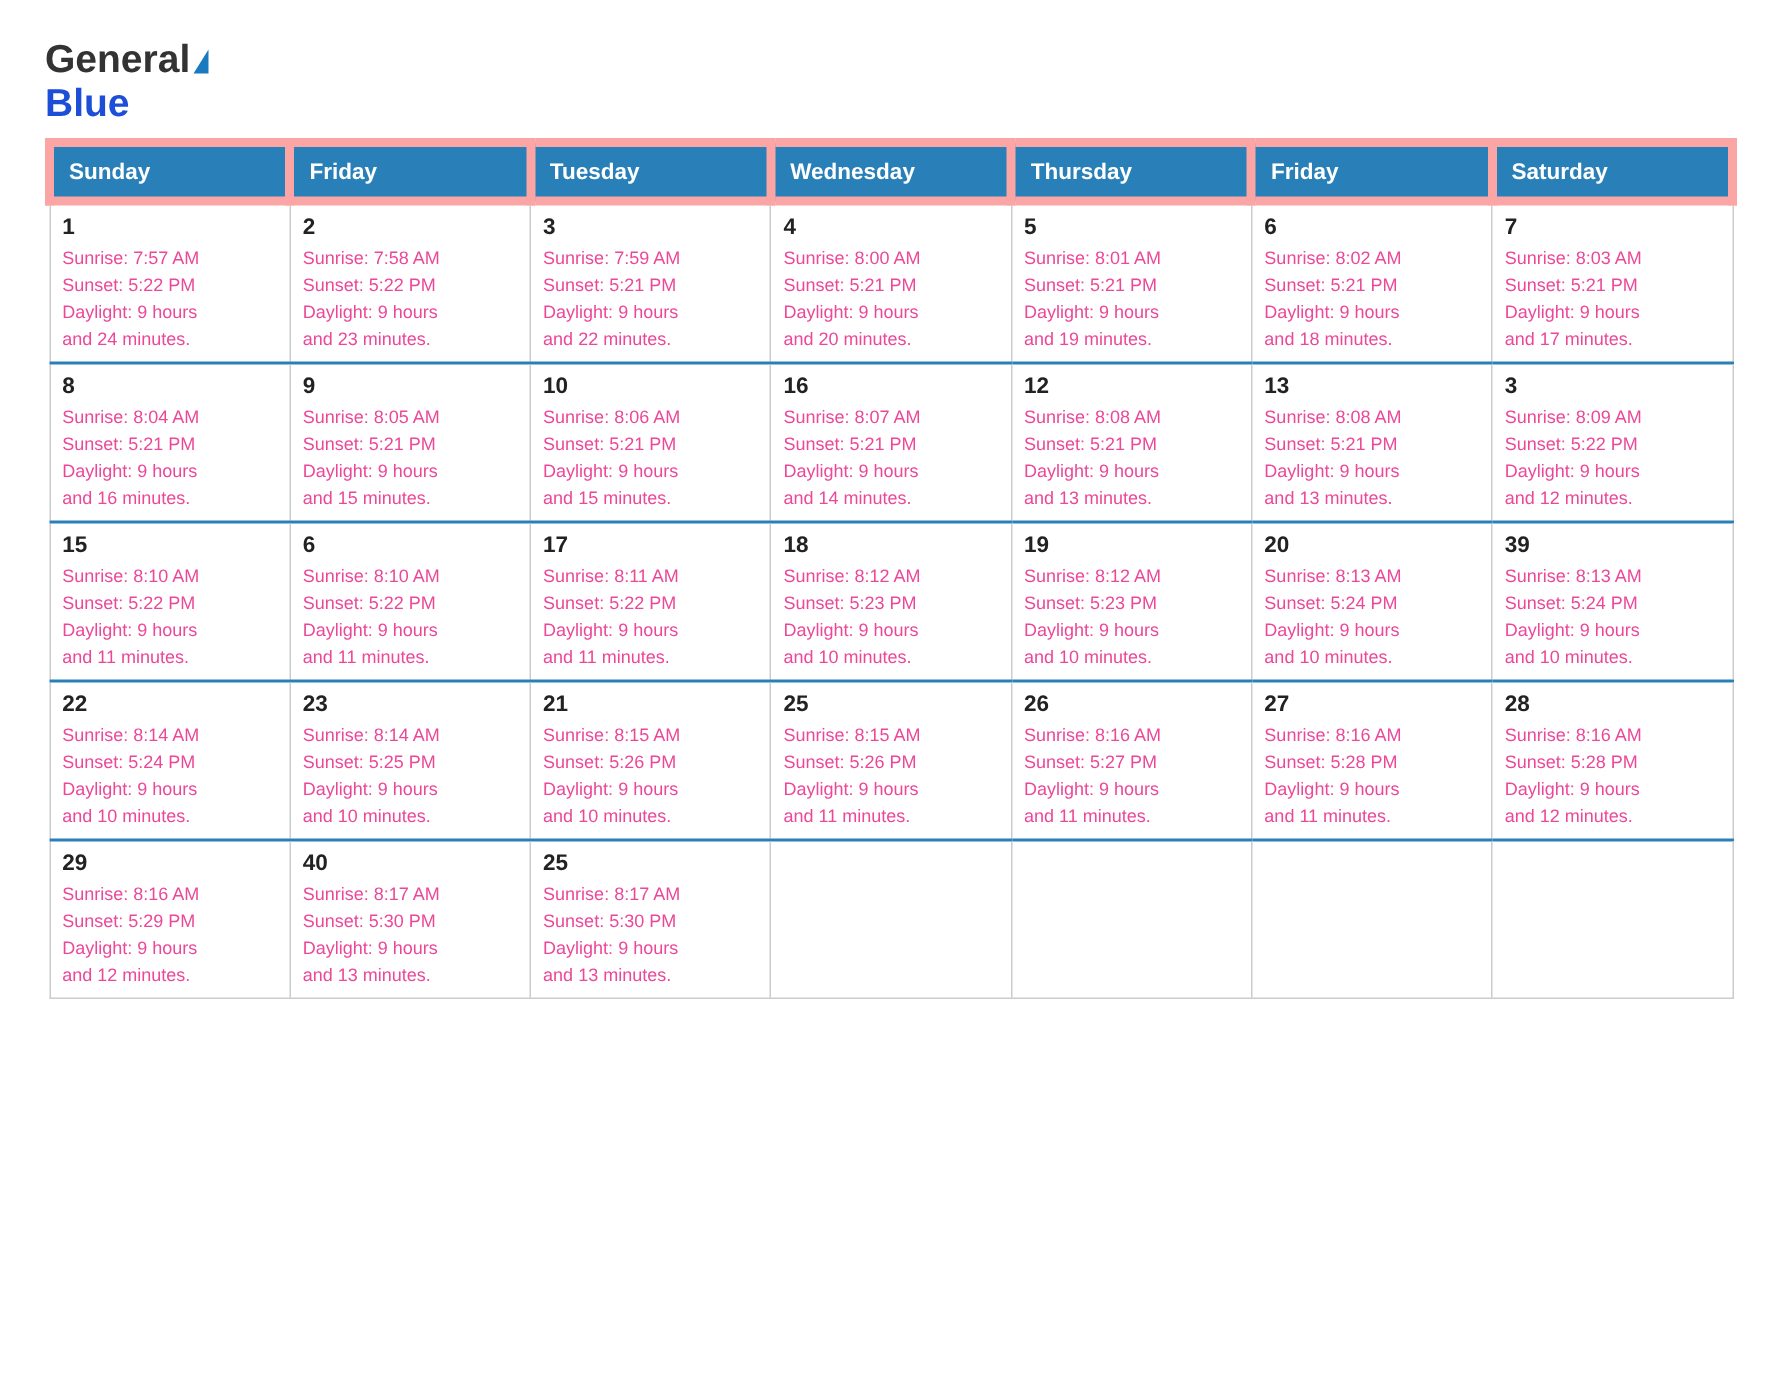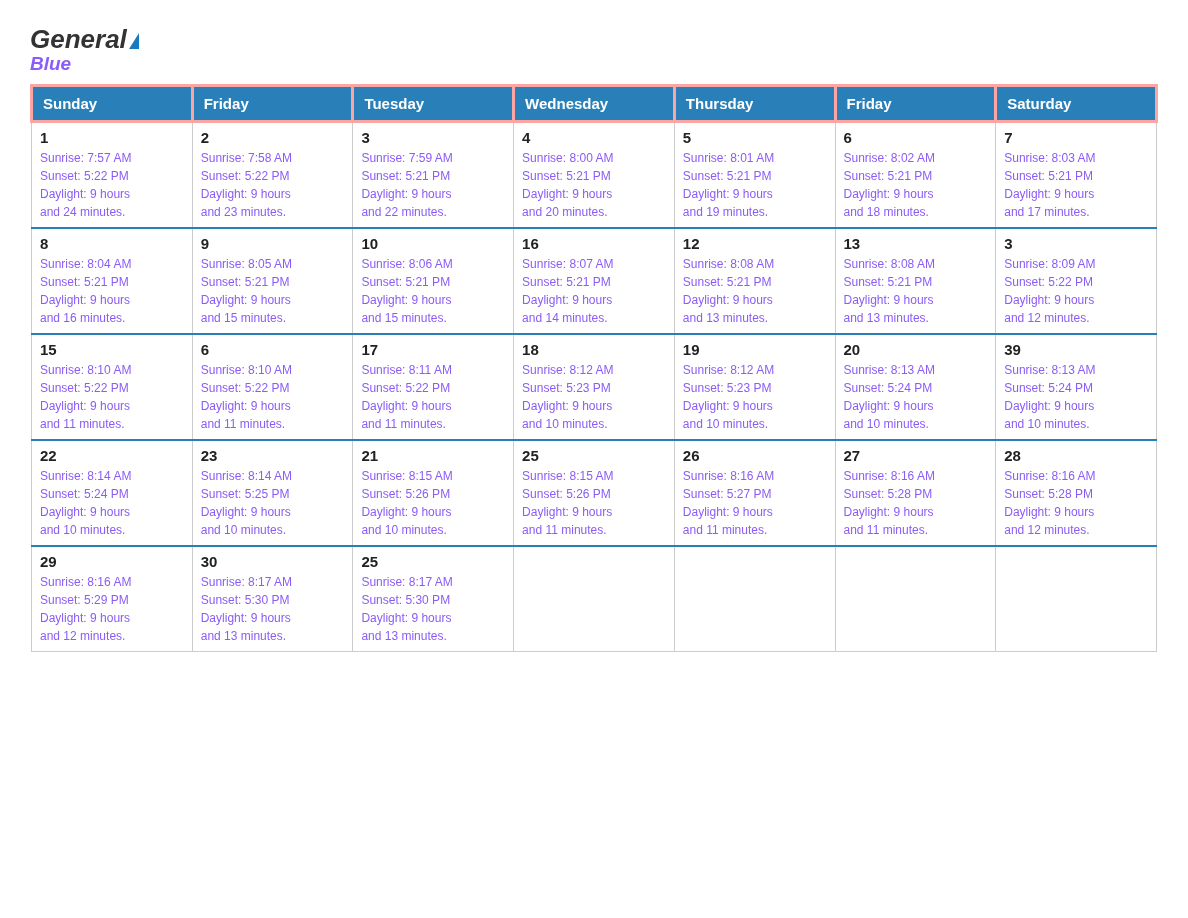--- a/index.html
+++ b/index.html
@@ -14,32 +14,31 @@
       display: flex;
       justify-content: space-between;
       align-items: flex-start;
       margin-bottom: 10px;
     }
     .logo {
       display: flex;
       flex-direction: column;
       align-items: flex-start;
       padding-top: 5px;
-      font-style: italic;
     }
     .logo-general {
       font-size: 26px;
       font-weight: bold;
       color: #333333;
       line-height: 1.1;
     }
     .logo-blue {
-      font-size: 19px;
-      font-weight: bold;
-      color: #8b5cf6;
+      font-size: 26px;
+      font-weight: bold;
+      color: #1d4ed8;
       line-height: 1.1;
     }
     .logo-triangle {
       display: inline-block;
       width: 0;
       height: 0;
       border-left: 10px solid transparent;
       border-right: 0px solid transparent;
       border-bottom: 16px solid #1a7abf;
       margin-left: 2px;
@@ -65,38 +64,38 @@
       border-collapse: collapse;
       margin-top: 8px;
     }
     .calendar-table th {
       background-color: #2980b9;
       color: #ffffff;
       font-size: 15px;
       font-weight: bold;
       padding: 8px 10px;
       text-align: left;
-      border: 3px solid #fca5a5;
+      border: 6px solid #fca5a5;
     }
     .calendar-table td {
       border: 1px solid #cccccc;
       vertical-align: top;
       padding: 6px 8px;
       width: 14.28%;
       min-height: 100px;
     }
     .day-number {
       font-size: 15px;
       font-weight: bold;
       color: #222222;
       margin-bottom: 3px;
     }
     .day-info {
       font-size: 12px;
-      color: #8b5cf6;
+      color: #ec4899;
       line-height: 1.5;
     }
     .empty-cell {
       background: #ffffff;
     }
     .row-border td {
       border-top: 2px solid #2980b9;
     }
   </style>
 </head>
@@ -245,21 +244,21 @@
           <div class="day-number">28</div>
           <div class="day-info">Sunrise: 8:16 AM<br>Sunset: 5:28 PM<br>Daylight: 9 hours<br>and 12 minutes.</div>
         </td>
       </tr>
       <tr class="row-border">
         <td>
           <div class="day-number">29</div>
           <div class="day-info">Sunrise: 8:16 AM<br>Sunset: 5:29 PM<br>Daylight: 9 hours<br>and 12 minutes.</div>
         </td>
         <td>
-          <div class="day-number">30</div>
+          <div class="day-number">40</div>
           <div class="day-info">Sunrise: 8:17 AM<br>Sunset: 5:30 PM<br>Daylight: 9 hours<br>and 13 minutes.</div>
         </td>
         <td>
           <div class="day-number">25</div>
           <div class="day-info">Sunrise: 8:17 AM<br>Sunset: 5:30 PM<br>Daylight: 9 hours<br>and 13 minutes.</div>
         </td>
         <td class="empty-cell"></td>
         <td class="empty-cell"></td>
         <td class="empty-cell"></td>
         <td class="empty-cell"></td>

